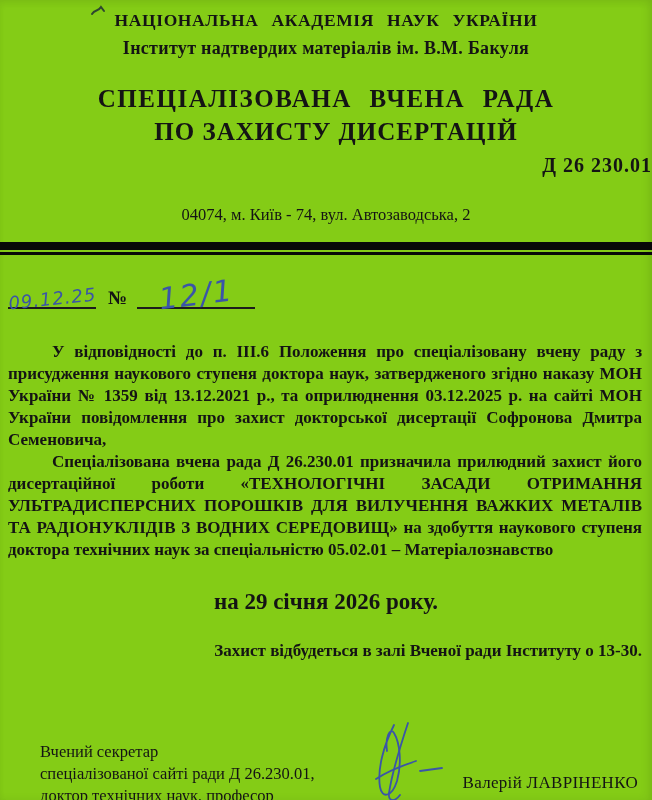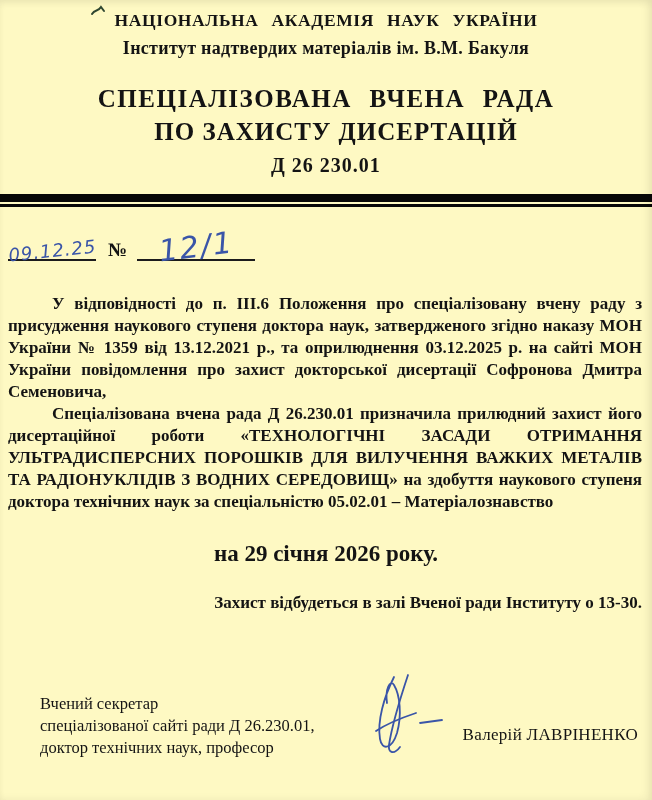--- a/index.html
+++ b/index.html
@@ -1,31 +1,31 @@
 <!DOCTYPE html>
 <html><head>
 <meta charset="utf-8">
 <style>
   html,body{margin:0;padding:0;background:#e8e8e6;}
   .page{
     position:relative;
     width:652px;height:800px;
     margin:0 auto;
-    background:#fef9c3;
+    background:#84cc16;
     box-shadow:inset -4px 0 8px rgba(0,0,0,0.07), inset 0 4px 6px rgba(0,0,0,0.04);
     font-family:"Liberation Serif", serif;
     color:#141414;
     overflow:hidden;
   }
   .header{text-align:center;padding-top:10px;}
   .academy{font-size:17.5px;font-weight:bold;letter-spacing:0.6px;word-spacing:8px;}
   .institute{font-size:18px;font-weight:bold;margin-top:7px;letter-spacing:0.3px;}
   .council-1{font-size:25px;font-weight:bold;letter-spacing:1.5px;word-spacing:10px;margin-top:26px;}
   .council-2{font-size:25px;font-weight:bold;letter-spacing:1px;margin-top:5px;padding-left:20px;}
-  .council-num{font-size:20px;font-weight:bold;margin-top:8px;letter-spacing:1px;}
+  .council-num{font-size:20px;font-weight:bold;margin-top:8px;letter-spacing:1px;text-align:right;}
   .address{font-size:16.5px;margin-top:28px;}
   .rule-thick{height:8px;background:#080808;margin-top:17px;}
   .rule-thin{height:3px;background:#080808;margin-top:2px;}
 
   .ref-row{display:flex;align-items:flex-end;padding-left:8px;margin-top:12px;height:42px;}
   .u-line{border-bottom:2.5px solid #1c1c1c;display:inline-flex;justify-content:center;align-items:flex-end;}
   .hw{font-family:"DejaVu Sans", sans-serif;font-style:italic;color:#3a55a8;}
   .date-line{width:88px;}
   .hw-date{font-size:18px;letter-spacing:1px;transform:rotate(-6deg) translateY(2px);display:inline-block;}
   .no-sign{font-size:19px;font-weight:bold;margin:0 4px 0 12px;}
@@ -51,20 +51,21 @@
   <svg class="pen-mark" width="18" height="14" viewBox="0 0 18 14">
     <path d="M2,10 C5,5 8,8 11,3 L14,7" stroke="#2e4630" stroke-width="2" fill="none" stroke-linecap="round"></path>
   </svg>
 
   <div class="header">
     <div class="academy">НАЦІОНАЛЬНА  АКАДЕМІЯ  НАУК  УКРАЇНИ</div>
     <div class="institute">Інститут надтвердих матеріалів ім. В.М. Бакуля</div>
     <div class="council-1">СПЕЦІАЛІЗОВАНА  ВЧЕНА  РАДА</div>
     <div class="council-2">ПО ЗАХИСТУ ДИСЕРТАЦІЙ</div>
     <div class="council-num">Д 26 230.01</div>
+    <div class="address">04074, м. Київ - 74, вул. Автозаводська, 2</div>
   </div>
 
   <div class="rule-thick"></div>
   <div class="rule-thin"></div>
 
   <div class="ref-row">
     <span class="u-line date-line">
         <span class="hw hw-date">09.12.25</span>
       </span>
     <span class="no-sign">№</span>

